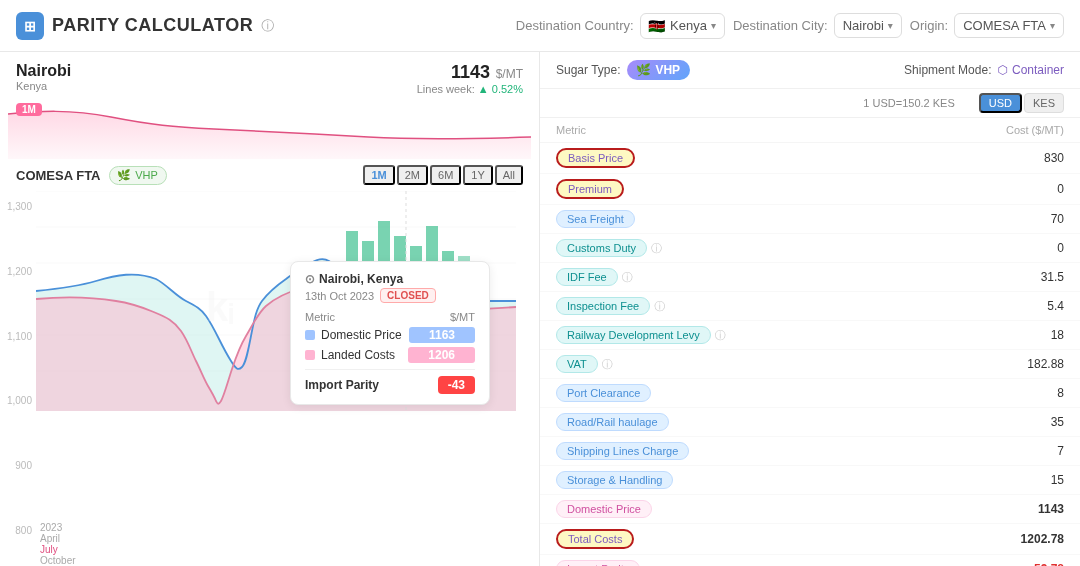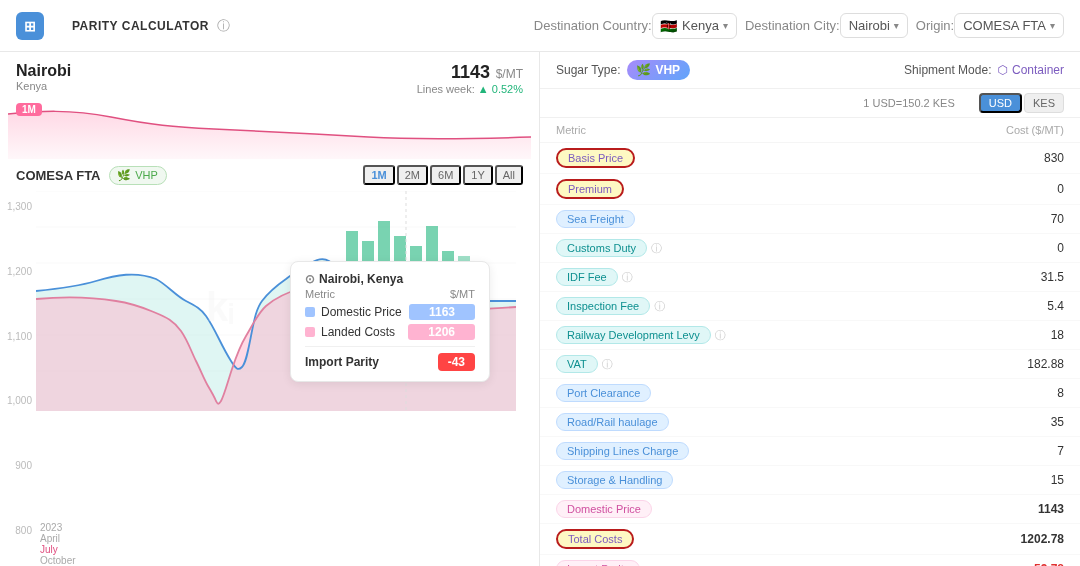--- a/index.html
+++ b/index.html
@@ -1,24 +1,24 @@
 <!DOCTYPE html>
 <html><head>
   <meta charset="utf-8">
   <style>
     * { box-sizing: border-box; margin: 0; padding: 0; }
     body { font-family: -apple-system, BlinkMacSystemFont, 'Segoe UI', sans-serif; font-size: 13px; background: #f5f6fa; color: #333; width: 1080px; height: 566px; overflow: hidden; }
     
     
     .header { display: flex; align-items: center; background: #fff; border-bottom: 1px solid #e8e8e8; padding: 0 16px; height: 52px; gap: 8px; }
     .app-icon { width: 28px; height: 28px; background: #4a90d9; border-radius: 6px; display: flex; align-items: center; justify-content: center; color: white; font-size: 14px; font-weight: bold; flex-shrink: 0; }
-    .app-title { font-size: 12px; font-weight: 700; color: #333; letter-spacing: 0.5px; margin-left: 20px; }
+    .app-title { font-size: 18px; font-weight: 700; color: #333; letter-spacing: 0.5px; }
     .info-icon { color: #aaa; font-size: 13px; cursor: pointer; }
     .header-spacer { flex: 1; }
-    .header-control { display: flex; align-items: center; font-size: 13px; color: #555; }
+    .header-control { display: flex; align-items: center; gap: 6px; font-size: 13px; color: #555; }
     .header-control label { color: #888; }
     .header-select { display: flex; align-items: center; gap: 4px; border: 1px solid #ddd; border-radius: 6px; padding: 4px 8px; background: #fff; cursor: pointer; font-size: 13px; }
     .flag { font-size: 14px; }
     .chevron { color: #888; font-size: 10px; }
 
     
     .main { display: flex; height: calc(566px - 52px); }
     
     
     .left-panel { width: 540px; flex-shrink: 0; background: #fff; border-right: 1px solid #e8e8e8; display: flex; flex-direction: column; }
@@ -240,20 +240,24 @@
         <circle cx="370" cy="112" r="4" fill="#e080a0" stroke="white" stroke-width="1.5"></circle>
 
         <text x="170" y="130" font-size="40" fill="#f0f0f0" font-weight="bold" opacity="0.3">kᵢ</text>
       </svg>
 
       <div class="tooltip">
         <div class="tooltip-location">
           <span style="color:#888;">⊙</span>
           <span>Nairobi, Kenya</span>
         </div>
+        <div class="tooltip-date">
+          <span>13th Oct 2023</span>
+          <span class="closed-badge">CLOSED</span>
+        </div>
         <div class="tooltip-header">
           <span>Metric</span>
           <span>$/MT</span>
         </div>
         <div class="tooltip-row">
           <div class="tooltip-metric">
             <div class="dot dot-blue"></div>
             <span>Domestic Price</span>
           </div>
           <span class="tooltip-value val-blue">1163</span>

